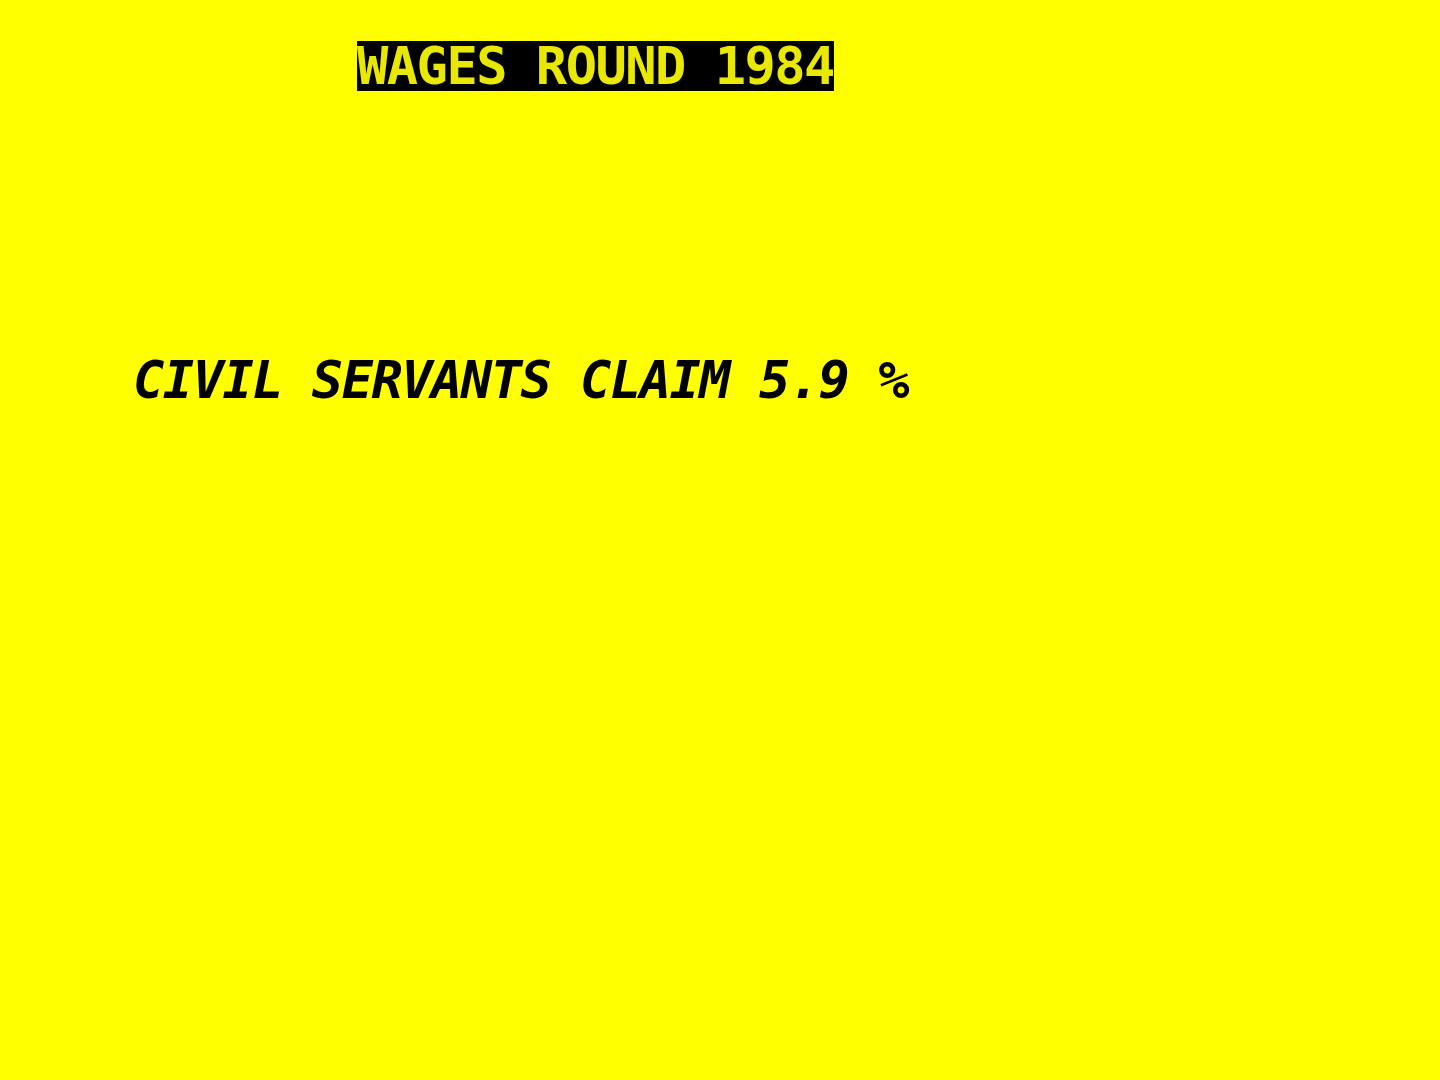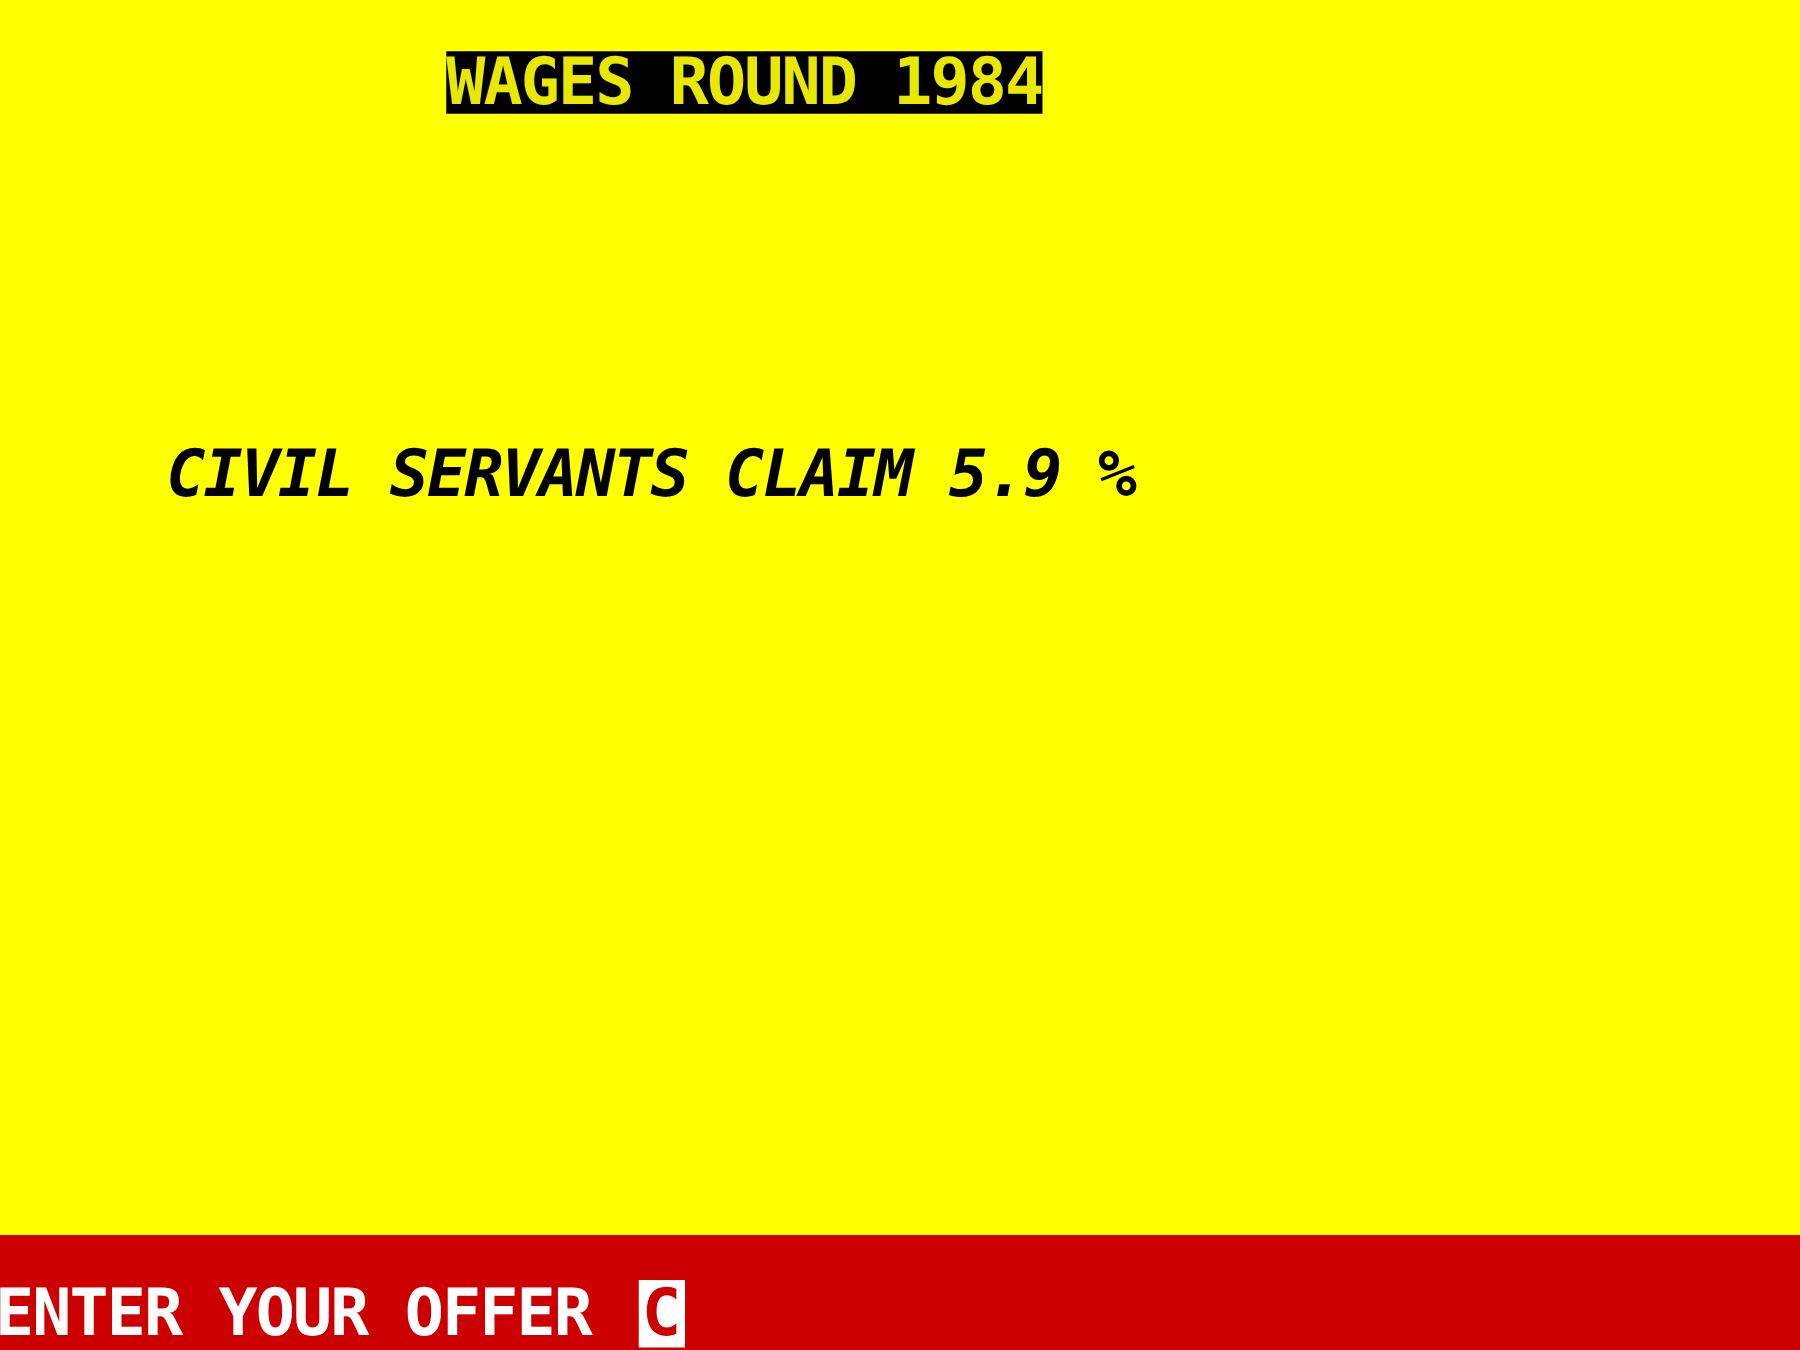--- a/index.html
+++ b/index.html
@@ -116,21 +116,14 @@
 <body>
 
 <div id="screen">
 
   <div id="title-bar">
     <span id="title-text">WAGES ROUND 1984</span>
   </div>
 
   <div class="zx-line" id="main-message">CIVIL SERVANTS CLAIM 5.9 %</div>
 
-  <div id="bottom-bar">
-    <div id="prompt-row">
-      <span id="prompt-text">ENTER YOUR OFFER </span>
-      <span id="input-value"></span>
-      <span id="cursor">C</span>
-    </div>
-  </div>
 
 </div>
 
 </body></html>

